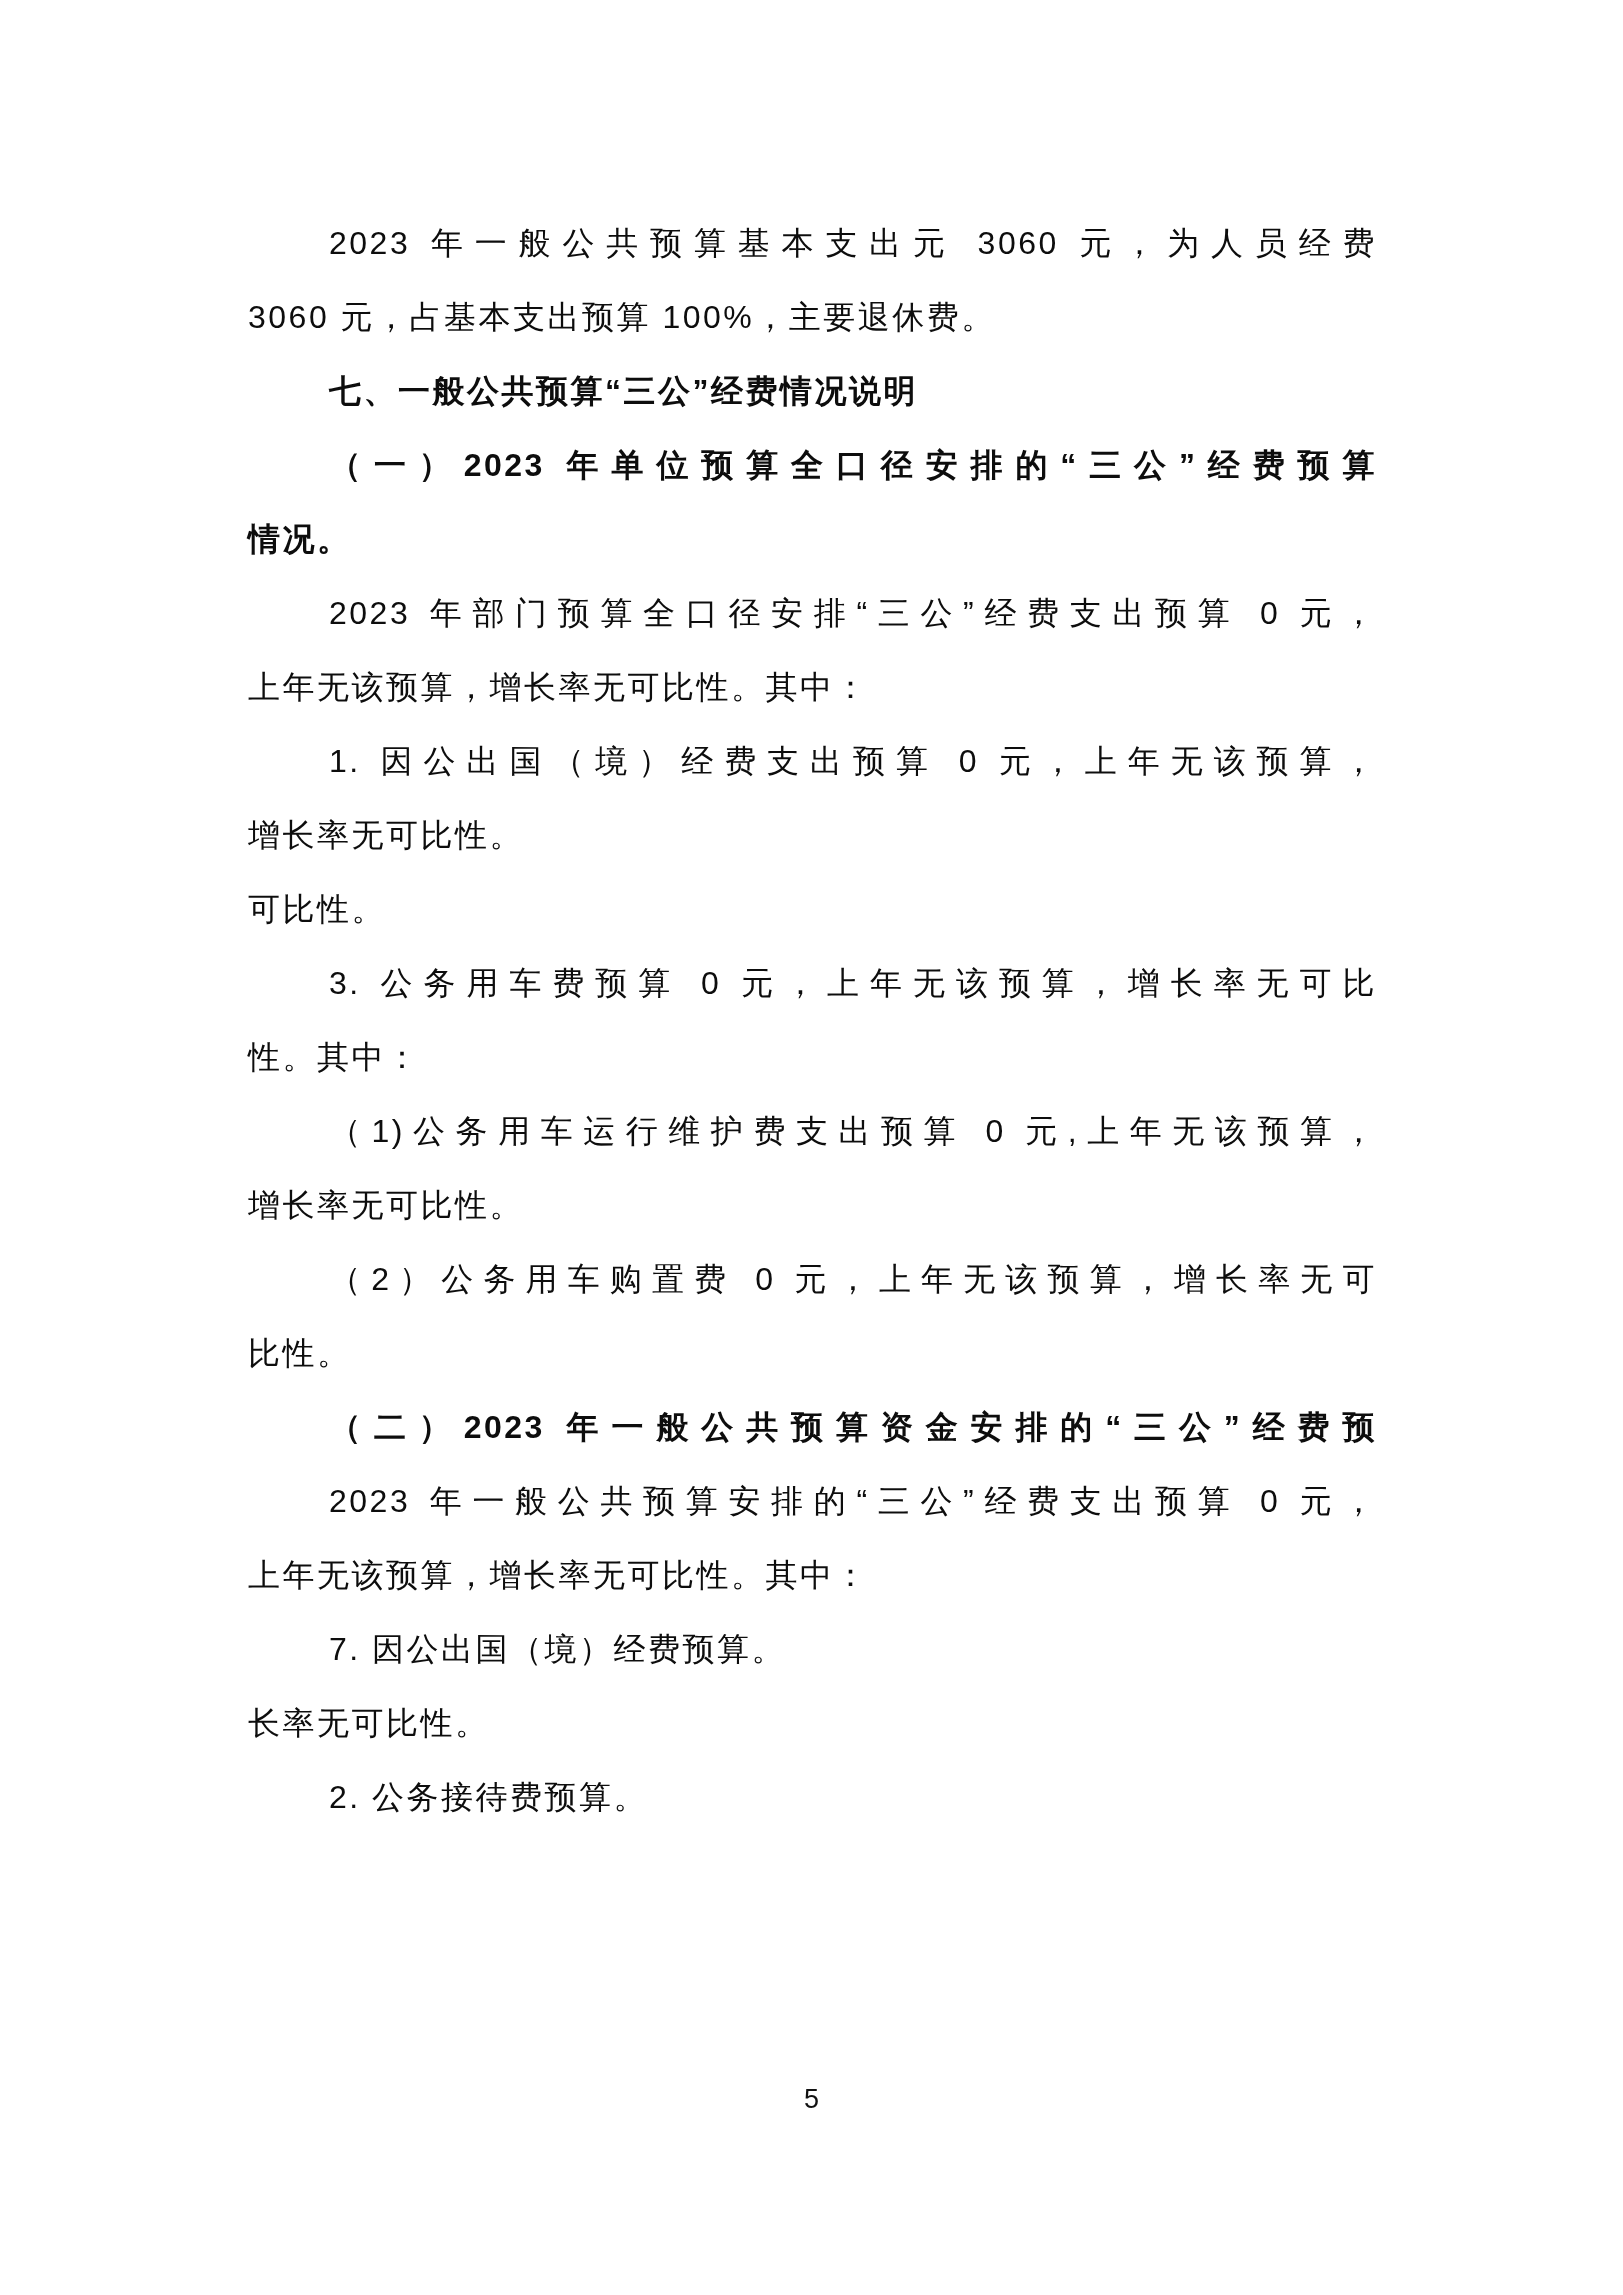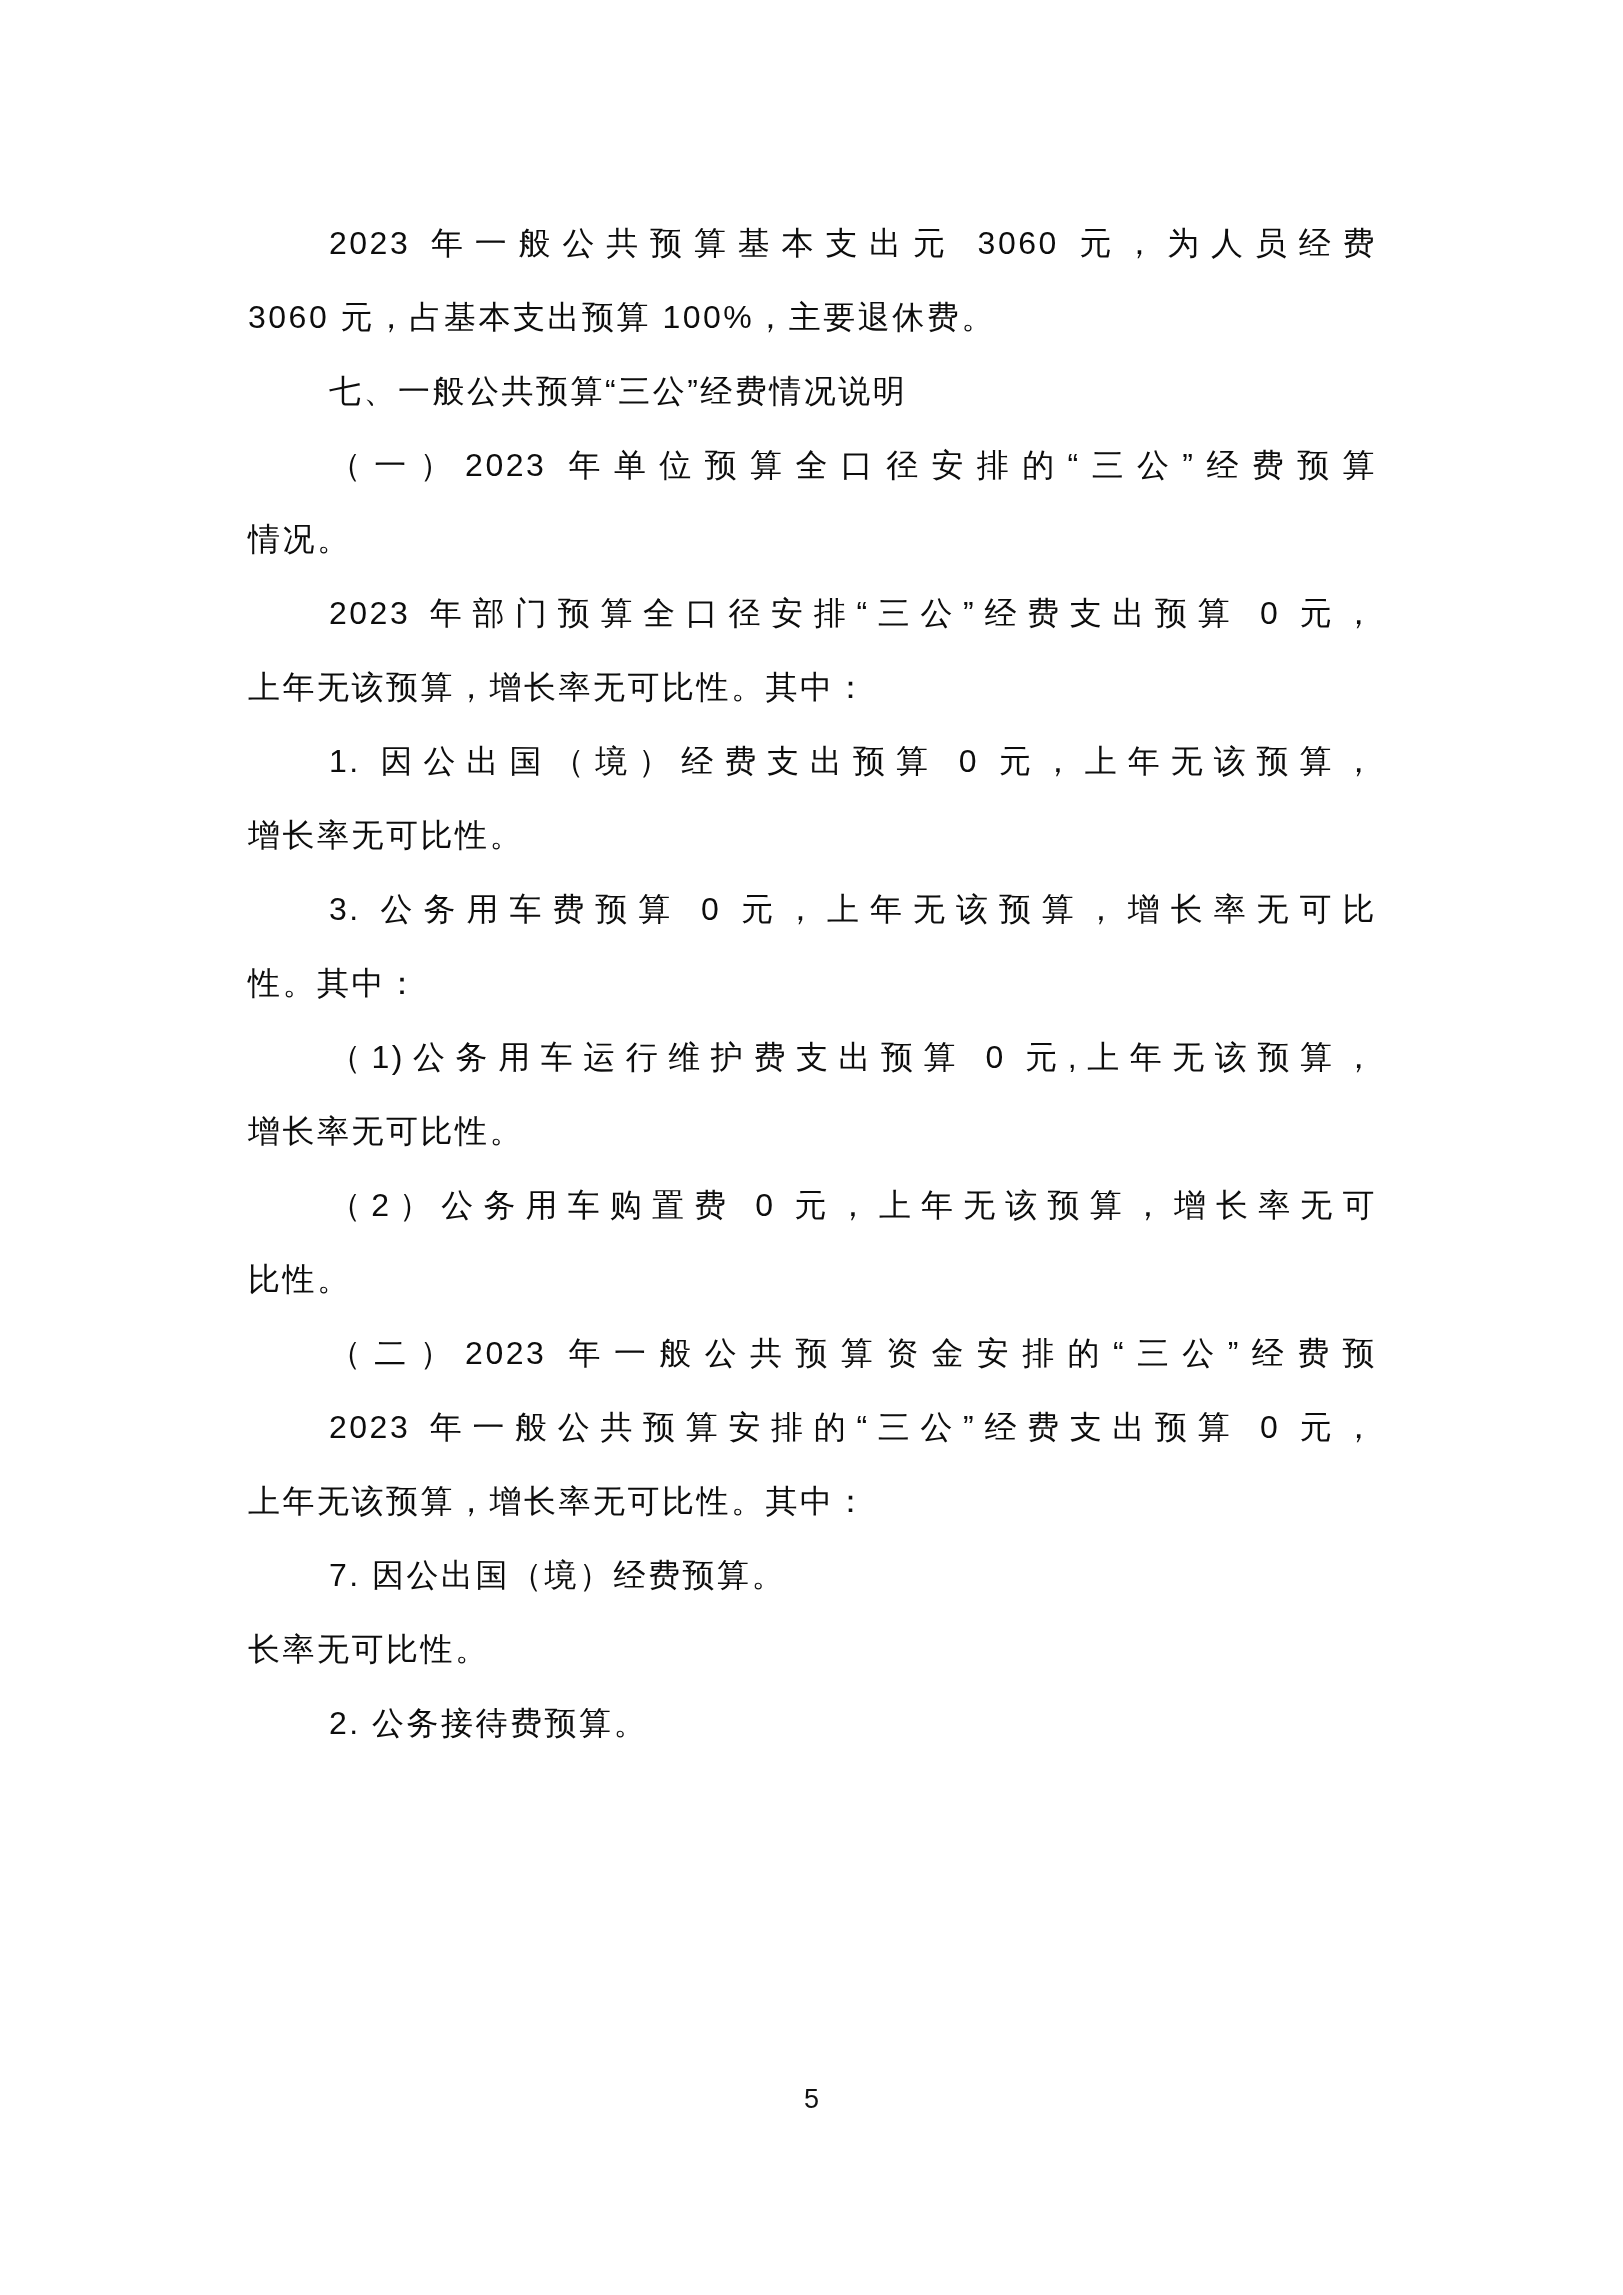--- a/index.html
+++ b/index.html
@@ -32,21 +32,21 @@
     overflow: visible;
   }
   .ind {
     text-indent: 81px;
   }
   .just {
     text-align: justify;
     text-align-last: justify;
   }
   .bold {
-    font-weight: 400;
+    font-weight: 700;
   }
   .footer {
     position: absolute;
     left: 0;
     top: 2081px;
     width: 100%;
     text-align: center;
     font-size: 27px;
     line-height: 37px;
     letter-spacing: 0;
@@ -60,20 +60,21 @@
   <div class="text-block">
     <div class="line ind just">2023 年一般公共预算基本支出元 3060 元，为人员经费</div>
     <div class="line">3060 元，占基本支出预算 100%，主要退休费。</div>
     <div class="line ind bold">七、一般公共预算“三公”经费情况说明</div>
     <div class="line ind just bold">（一）2023 年单位预算全口径安排的“三公”经费预算</div>
     <div class="line bold">情况。</div>
     <div class="line ind just">2023 年部门预算全口径安排“三公”经费支出预算 0 元，</div>
     <div class="line">上年无该预算，增长率无可比性。其中：</div>
     <div class="line ind just">1. 因公出国（境）经费支出预算 0 元，上年无该预算，</div>
     <div class="line">增长率无可比性。</div>
+    <div class="line">可比性。</div>
     <div class="line ind just">3. 公务用车费预算 0 元，上年无该预算，增长率无可比</div>
     <div class="line">性。其中：</div>
     <div class="line ind just">（1)公务用车运行维护费支出预算 0 元,上年无该预算，</div>
     <div class="line">增长率无可比性。</div>
     <div class="line ind just">（2）公务用车购置费 0 元，上年无该预算，增长率无可</div>
     <div class="line">比性。</div>
     <div class="line ind just bold">（二）2023 年一般公共预算资金安排的“三公”经费预</div>
     <div class="line ind just">2023 年一般公共预算安排的“三公”经费支出预算 0 元，</div>
     <div class="line">上年无该预算，增长率无可比性。其中：</div>
     <div class="line ind">7. 因公出国（境）经费预算。</div>

